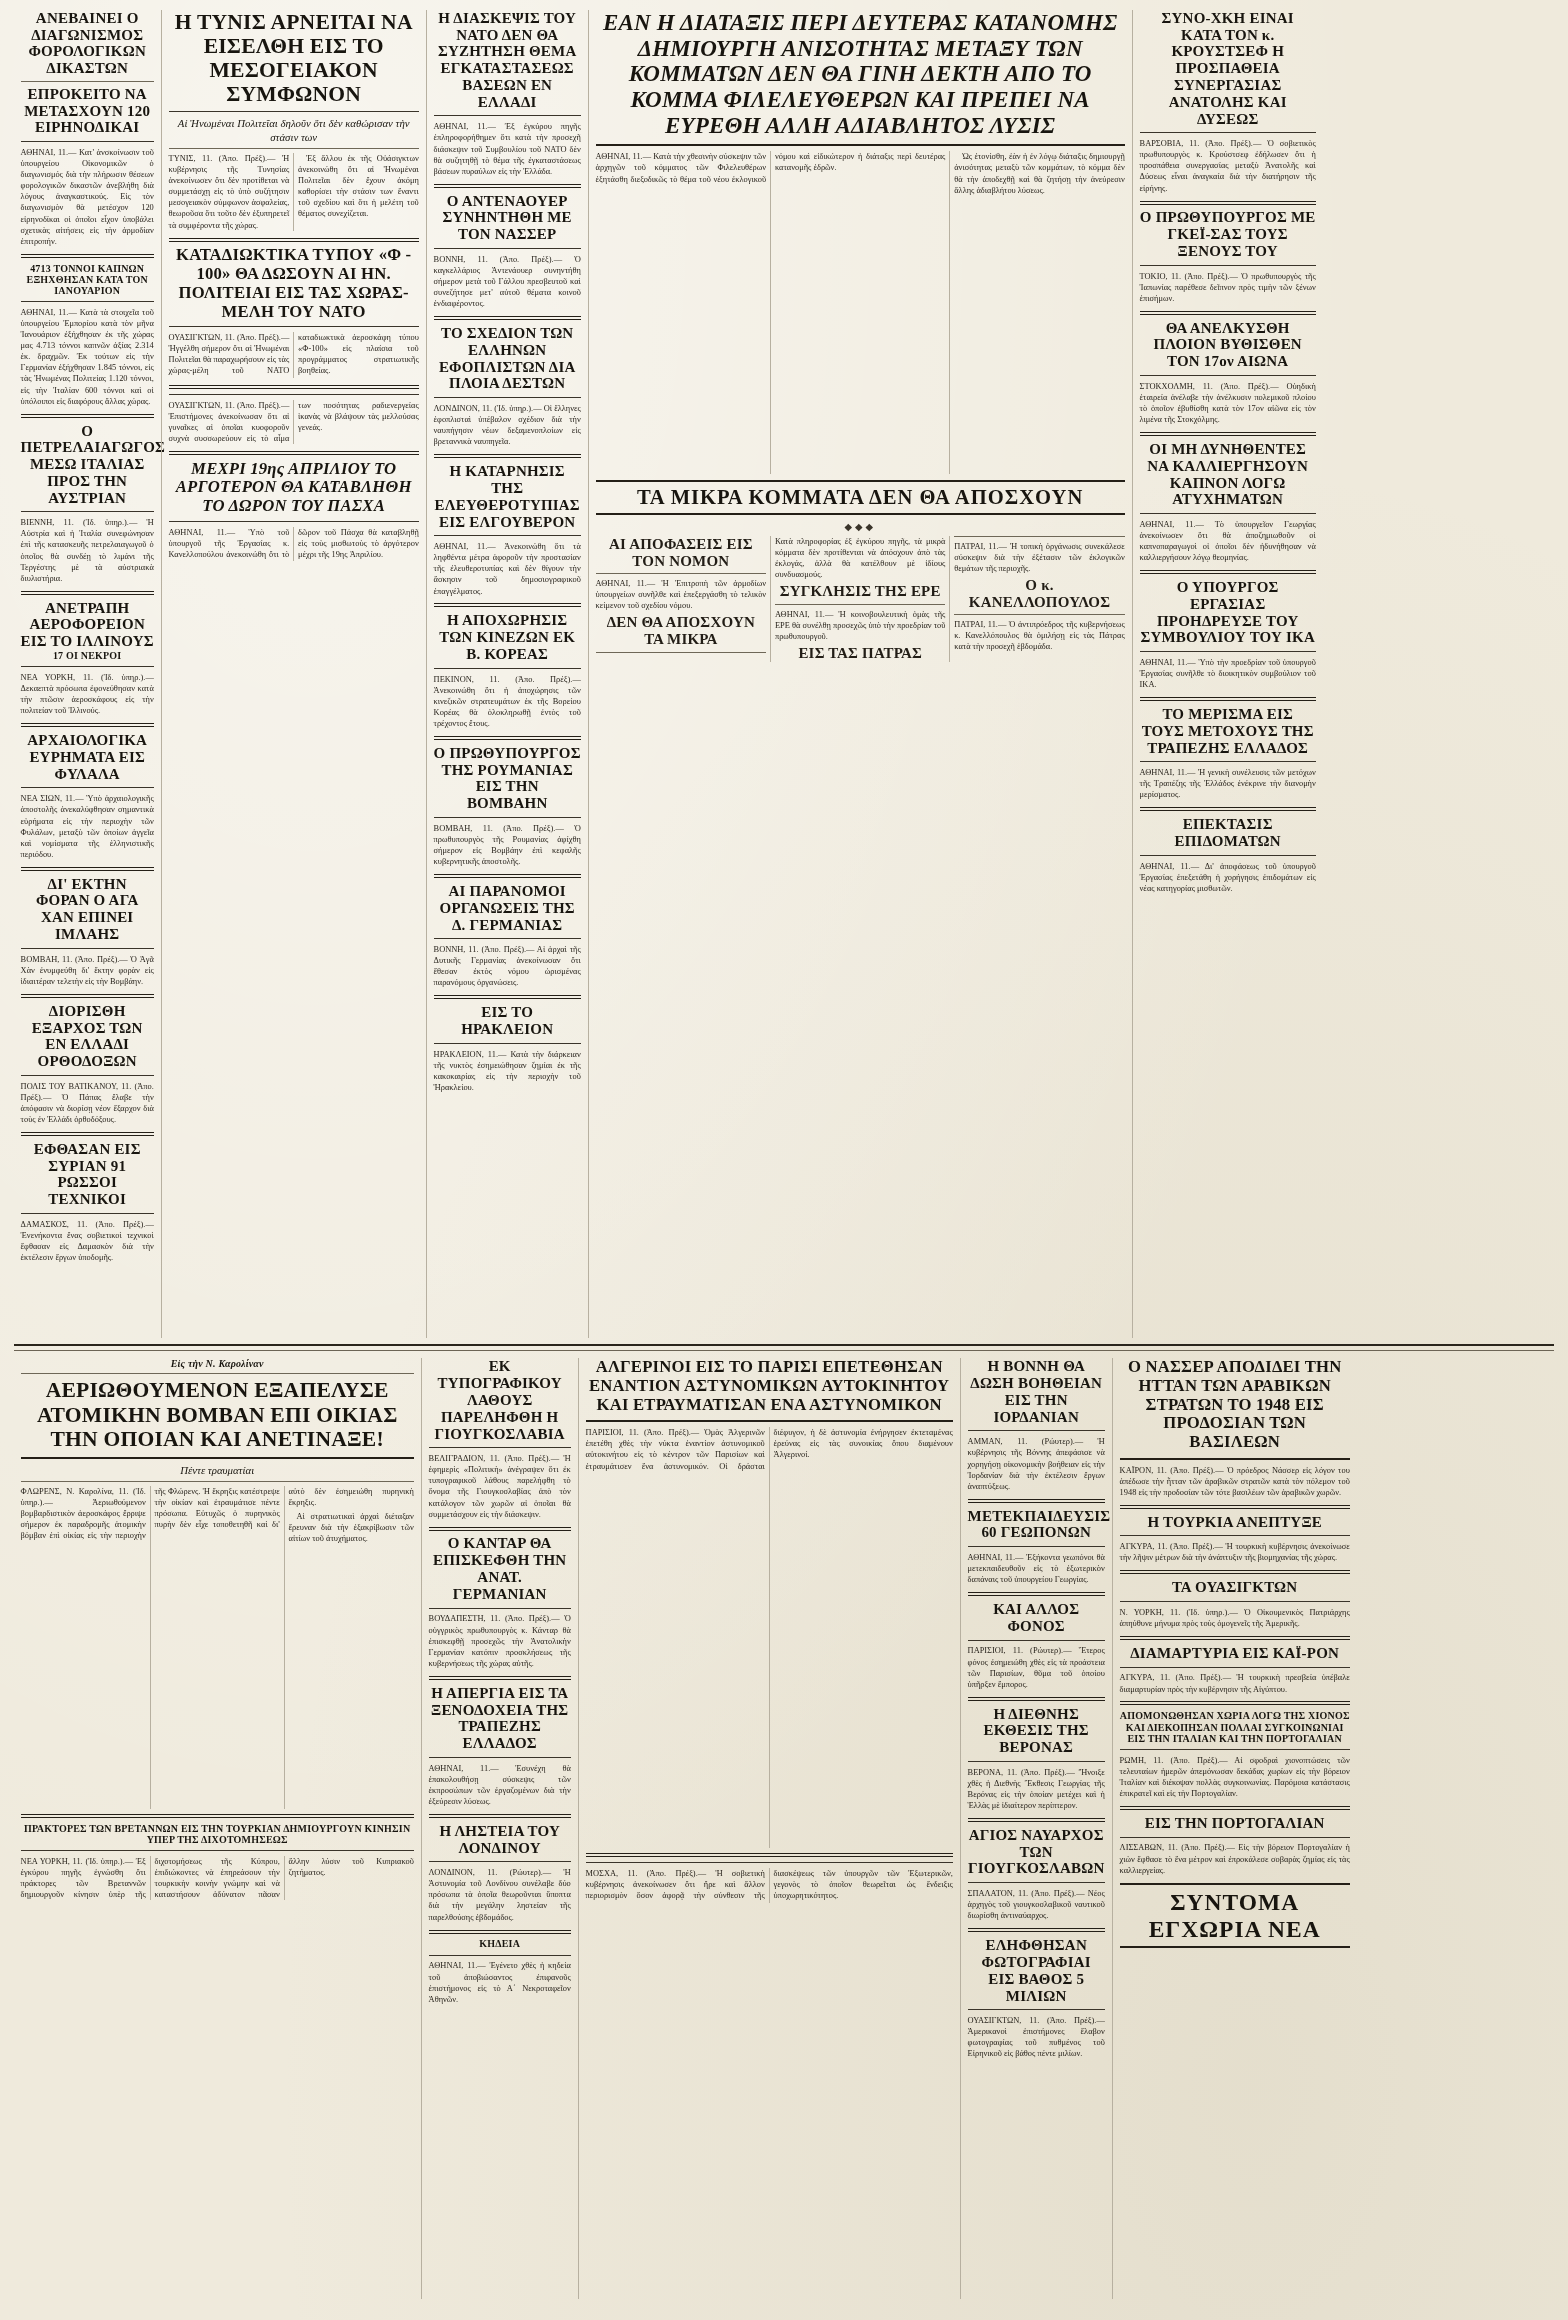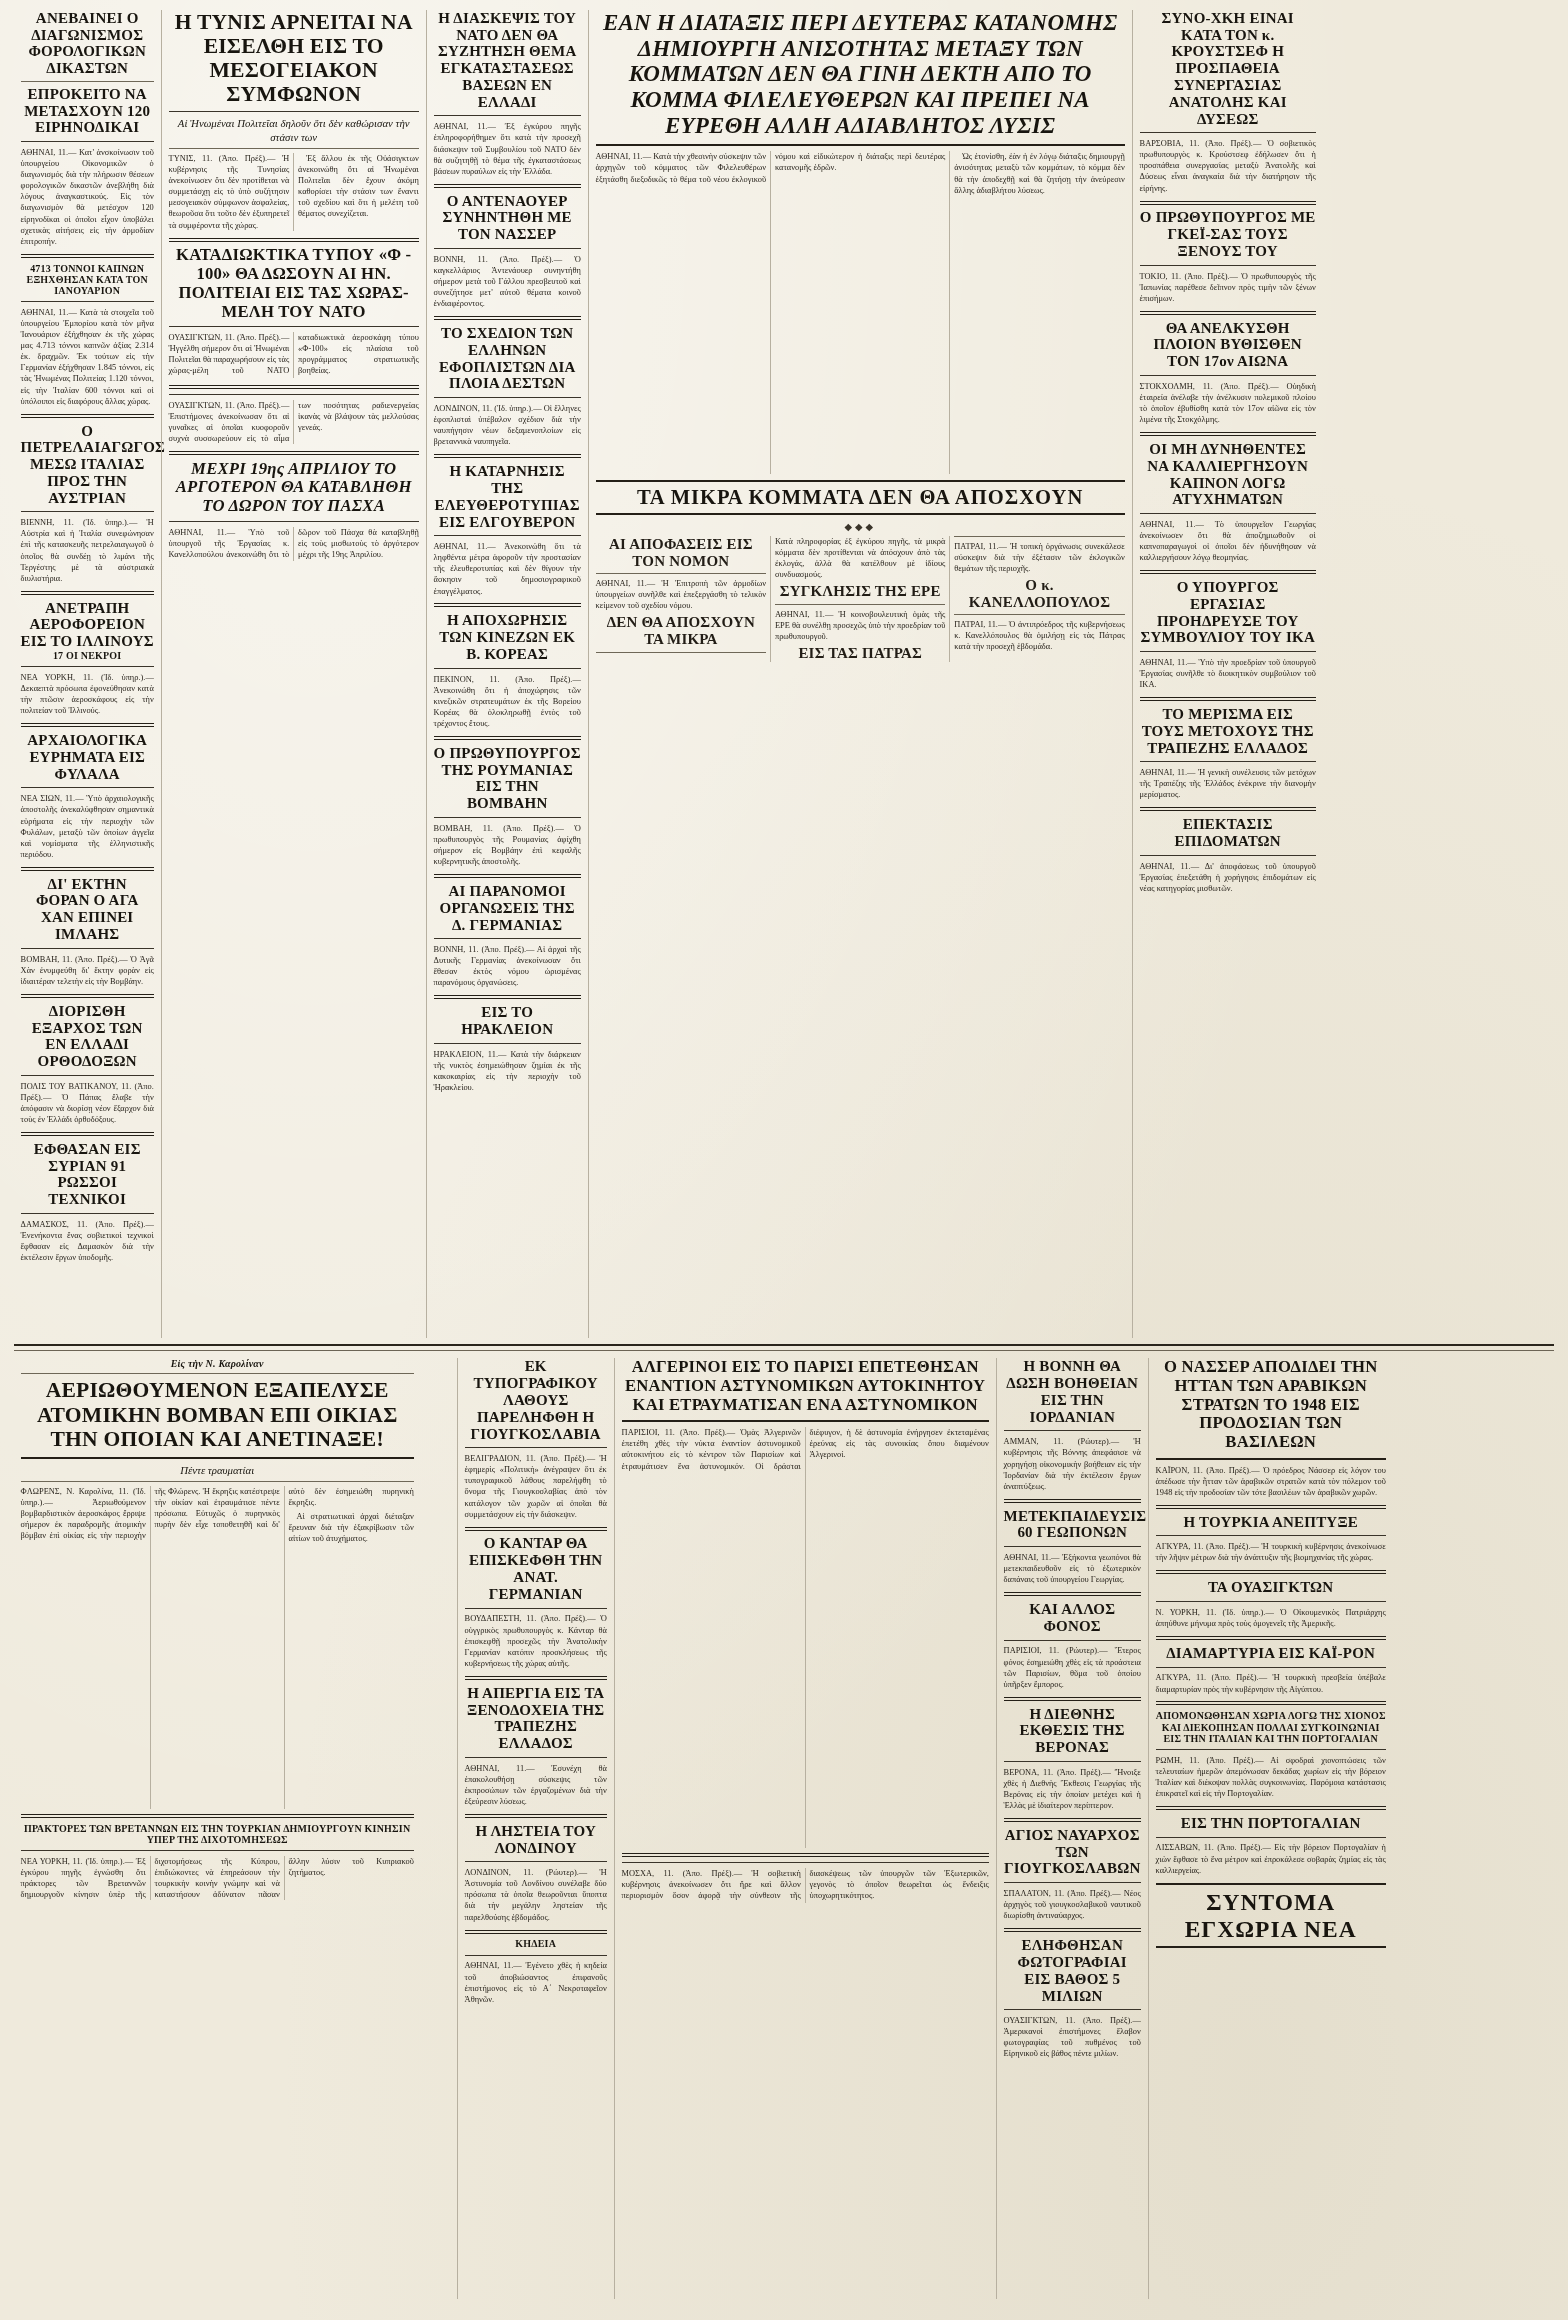--- a/index.html
+++ b/index.html
@@ -358,21 +358,21 @@
         <p>Αἱ στρατιωτικαὶ ἀρχαὶ διέταξαν ἔρευναν διὰ τὴν ἐξακρίβωσιν τῶν αἰτίων τοῦ ἀτυχήματος.</p>
       </div>
       <div class="hr-dbl"></div>
       <div class="hl hl-sm">ΠΡΑΚΤΟΡΕΣ ΤΩΝ ΒΡΕΤΑΝΝΩΝ ΕΙΣ ΤΗΝ ΤΟΥΡΚΙΑΝ ΔΗΜΙΟΥΡΓΟΥΝ ΚΙΝΗΣΙΝ ΥΠΕΡ ΤΗΣ ΔΙΧΟΤΟΜΗΣΕΩΣ</div>
       <div class="rule"></div>
       <div class="body threecolflow">
         <p class="first">ΝΕΑ ΥΟΡΚΗ, 11. (Ἰδ. ὑπηρ.).— Ἐξ ἐγκύρου πηγῆς ἐγνώσθη ὅτι πράκτορες τῶν Βρεταννῶν δημιουργοῦν κίνησιν ὑπὲρ τῆς διχοτομήσεως τῆς Κύπρου, ἐπιδιώκοντες νὰ ἐπηρεάσουν τὴν τουρκικὴν κοινὴν γνώμην καὶ νὰ καταστήσουν ἀδύνατον πᾶσαν ἄλλην λύσιν τοῦ Κυπριακοῦ ζητήματος.</p>
       </div>
     </div>
 
-    <div class="col" style="width:157px;margin-left:36px;">
+    <div class="col" style="width:157px;">
       <div class="blk">
         <div class="hl hl-xs">ΕΚ ΤΥΠΟΓΡΑΦΙΚΟΥ ΛΑΘΟΥΣ ΠΑΡΕΛΗΦΘΗ Η ΓΙΟΥΓΚΟΣΛΑΒΙΑ</div>
         <div class="rule"></div>
         <div class="body">
             <p class="first">ΒΕΛΙΓΡΑΔΙΟΝ, 11. (Ἀπο. Πρέξ).— Ἡ ἐφημερὶς «Πολιτικὴ» ἀνέγραψεν ὅτι ἐκ τυπογραφικοῦ λάθους παρελήφθη τὸ ὄνομα τῆς Γιουγκοσλαβίας ἀπὸ τὸν κατάλογον τῶν χωρῶν αἱ ὁποῖαι θὰ συμμετάσχουν εἰς τὴν διάσκεψιν.</p>
           </div>
       </div>
       <div class="hr-dbl"></div>
       <div class="blk">
         <div class="hl hl-xs">Ο ΚΑΝΤΑΡ ΘΑ ΕΠΙΣΚΕΦΘΗ ΤΗΝ ΑΝΑΤ. ΓΕΡΜΑΝΙΑΝ</div>

